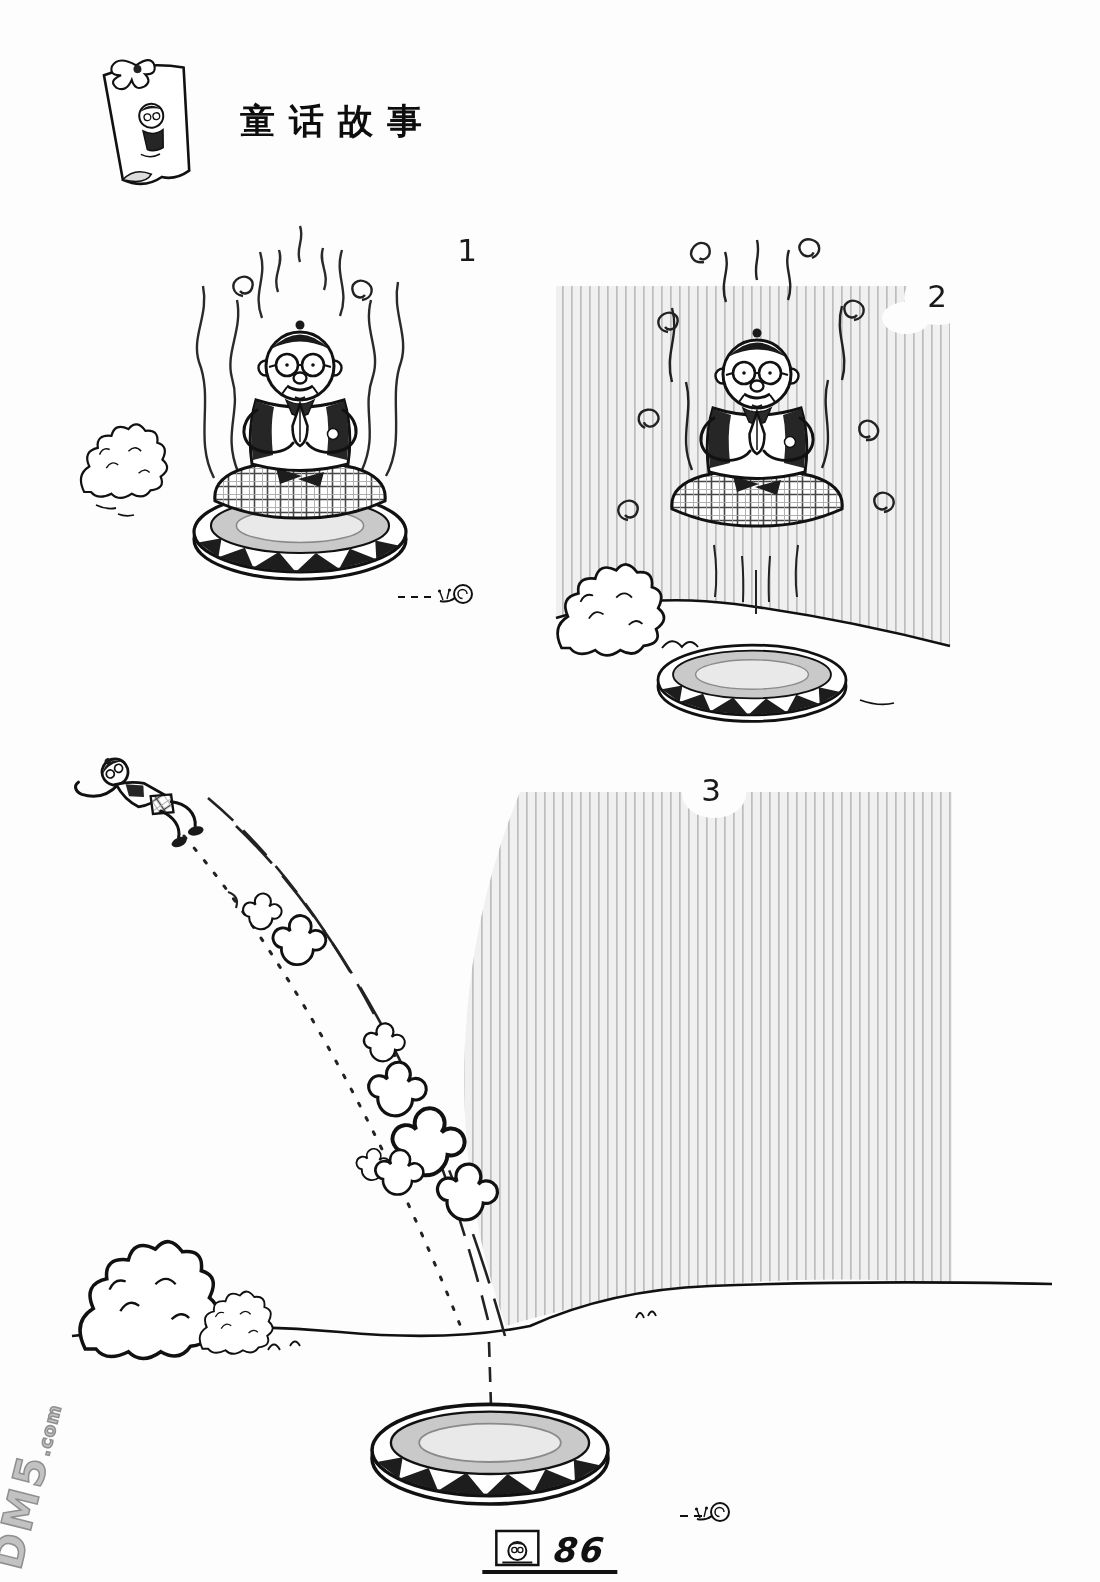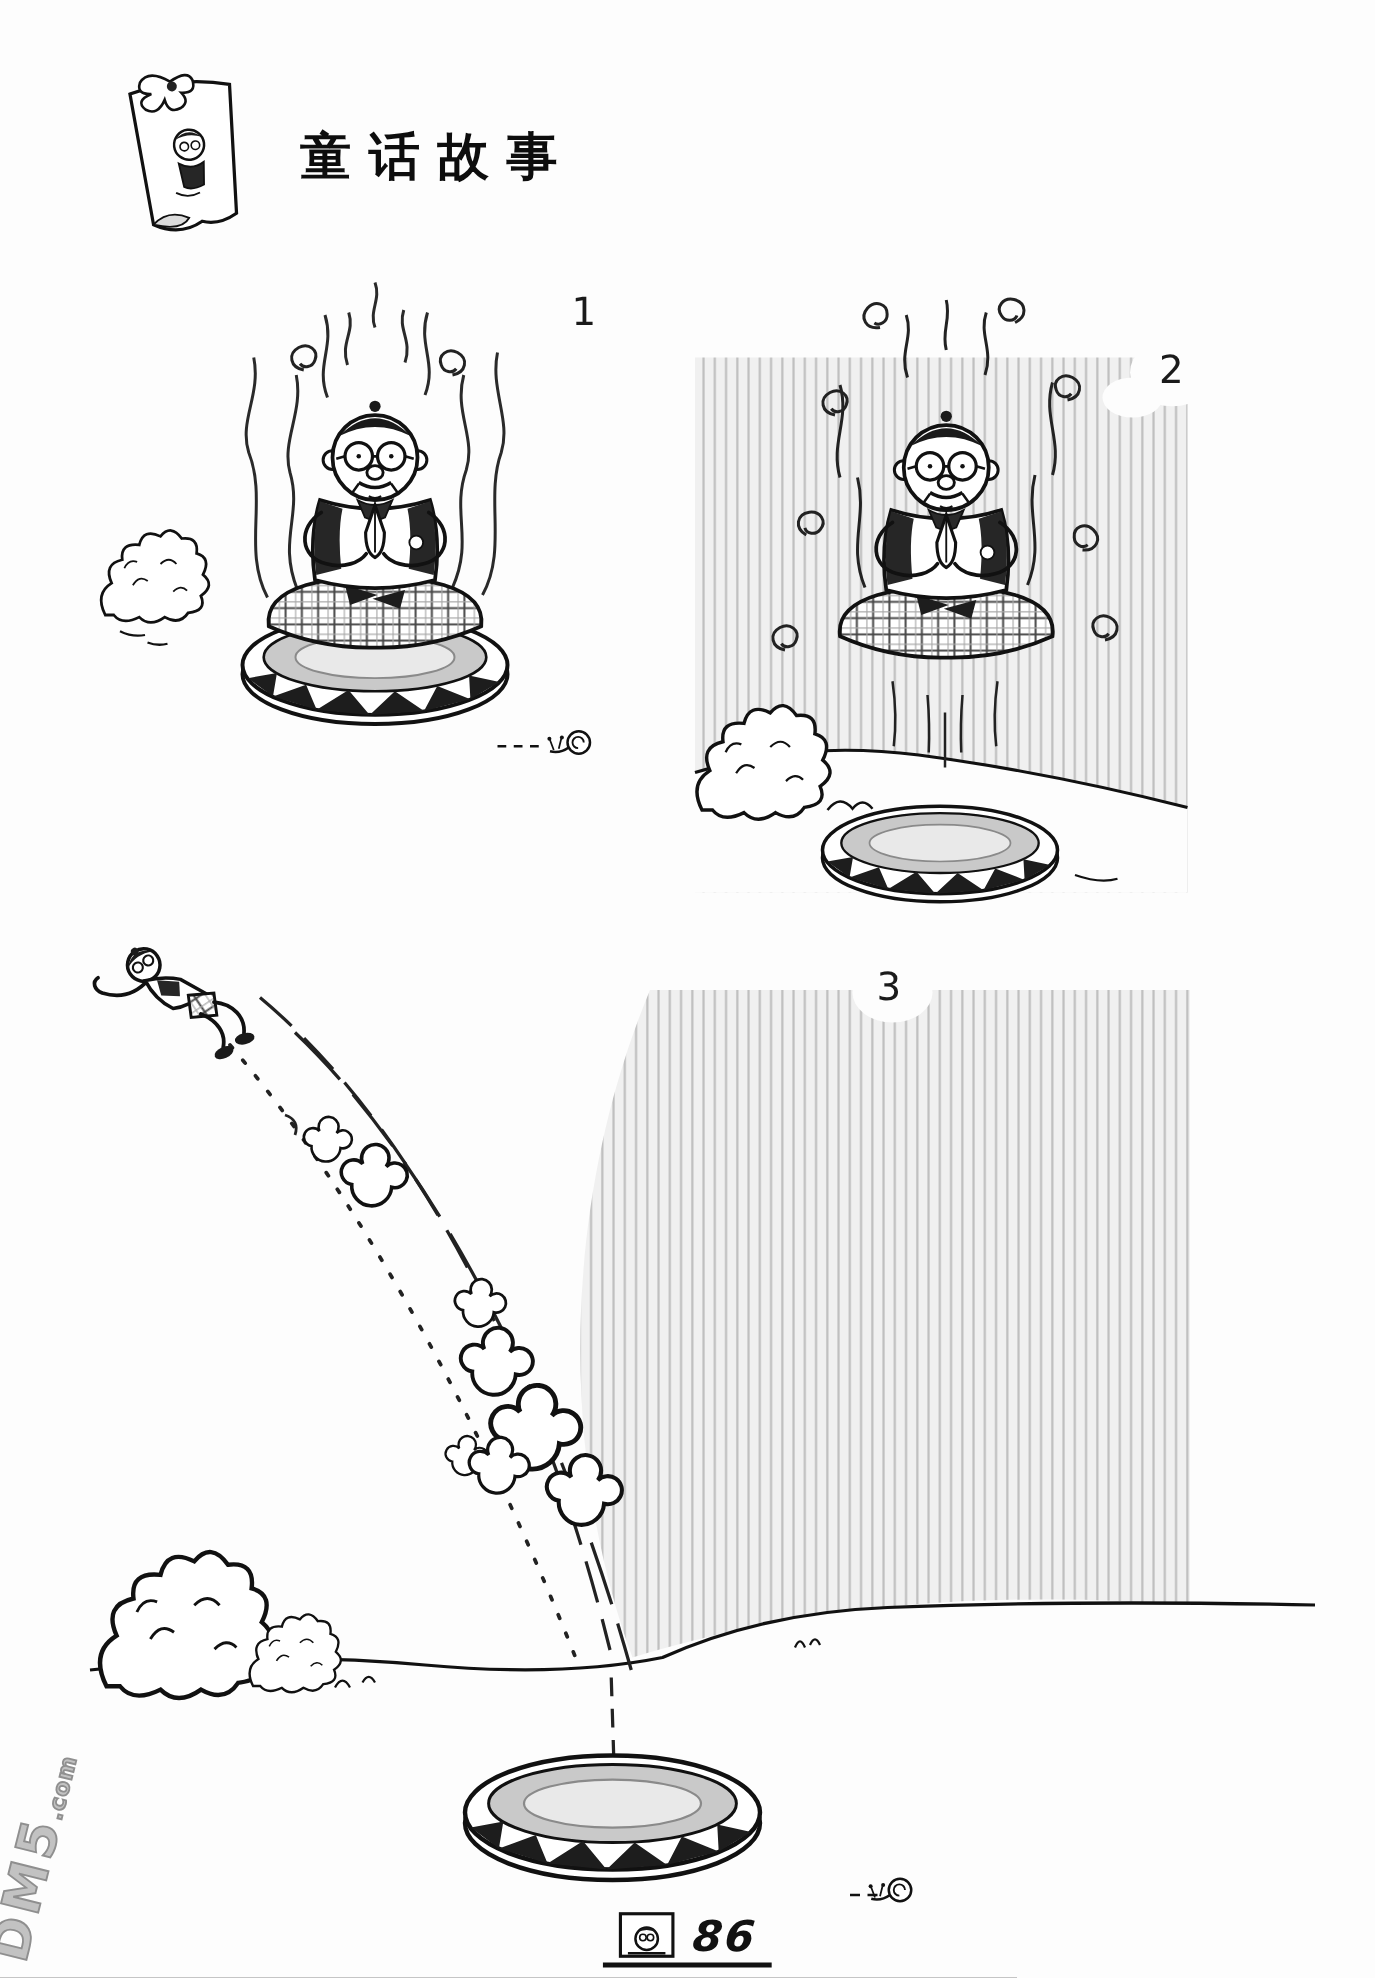--- a/index.html
+++ b/index.html
@@ -5,21 +5,21 @@
   * { box-sizing: border-box; }
   html,body { margin:0; padding:0; background:#9a9a9a; }
   .page {
     position:relative; width:1100px; height:1582px; margin:0 auto;
     background:#fdfdfd; overflow:hidden;
     font-family:"DejaVu Sans","Liberation Sans",sans-serif; color:#111;
   }
   .art { position:absolute; left:0; top:0; }
   .title {
     position:absolute; left:240px; top:98px; margin:0;
-    font-size:41px; font-weight:700; letter-spacing:14px; color:#0d0d0d;
+    font-size:35px; font-weight:700; letter-spacing:14px; color:#0d0d0d;
   }
   .panel-num { position:absolute; font-size:31px; color:#1a1a1a; width:30px; text-align:center; }
   .n1 { left:452px; top:232px; }
   .n2 { left:922px; top:278px; }
   .n3 { left:696px; top:772px; }
   .footer {
     position:absolute; left:50%; bottom:8px; transform:translateX(-50%);
     display:flex; align-items:flex-end; gap:14px;
     border-bottom:4px solid #111; padding:0 12px 3px;
   }

